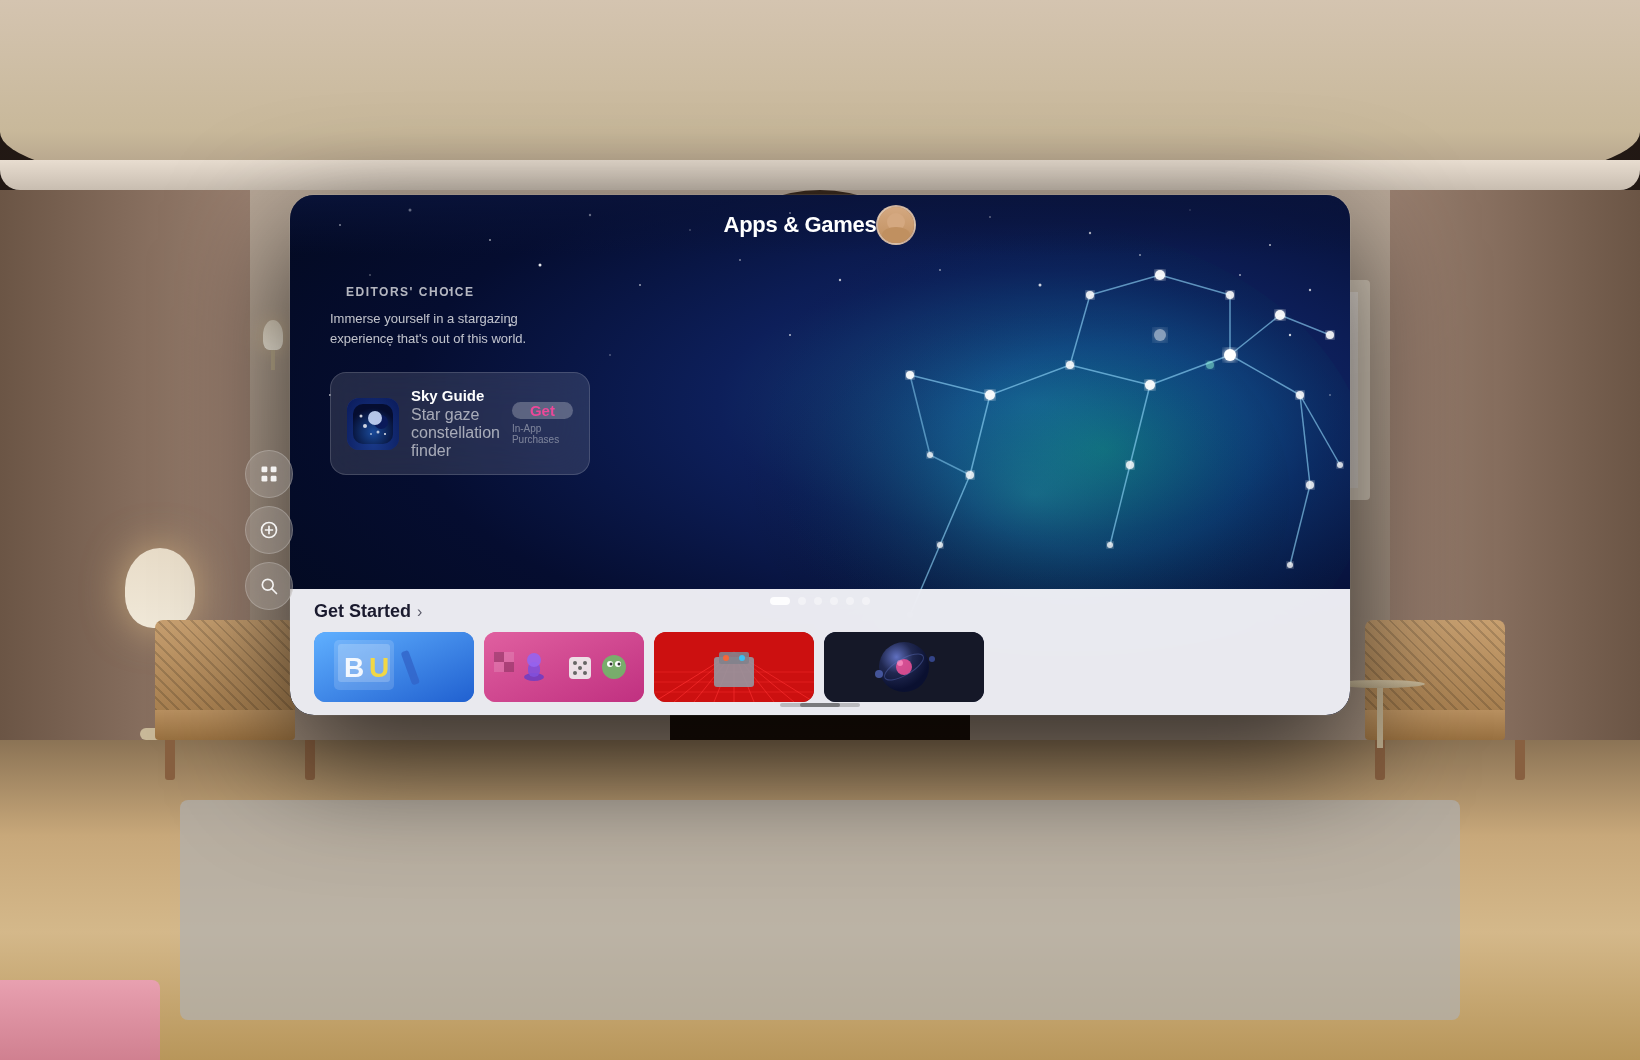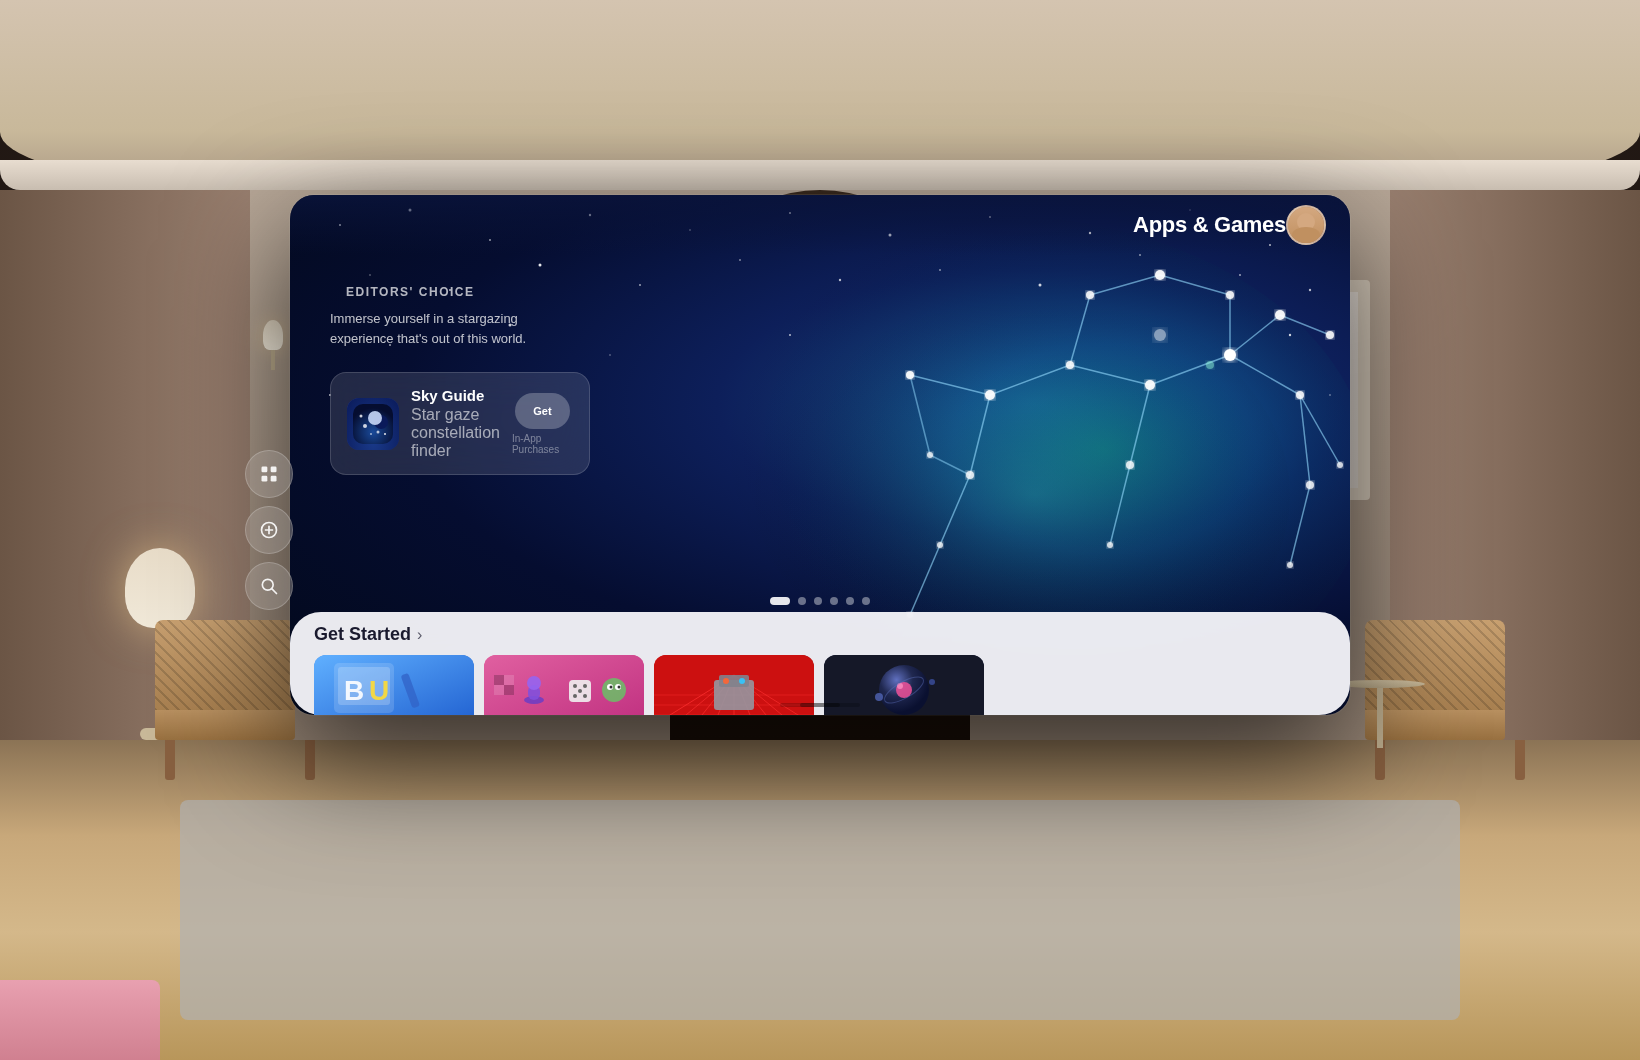--- a/index.html
+++ b/index.html
@@ -257,21 +257,21 @@
     }
 
     
     .window-header {
       position: absolute;
       top: 0; left: 0; right: 0;
       height: 60px;
       background: linear-gradient(180deg, rgba(10,20,60,0.8) 0%, transparent 100%);
       display: flex;
       align-items: center;
-      justify-content: flex-end;
+      justify-content: center;
       padding: 0 24px;
       z-index: 10;
     }
 
     .window-title {
       color: white;
       font-size: 22px;
       font-weight: 700;
       letter-spacing: -0.3px;
     }
@@ -410,25 +410,25 @@
       margin-bottom: 2px;
     }
 
     .app-subtitle {
       color: rgba(255,255,255,0.6);
       font-size: 16px;
     }
 
     .get-btn {
       background: rgba(255,255,255,0.25);
-      color: #ffffff;
+      color: #ec4899;
       border: none;
       border-radius: 20px;
-      padding: 12px 18px;
-      font-size: 11px;
+      padding: 0 18px;
+      font-size: 15px;
       font-weight: 600;
       cursor: pointer;
       white-space: nowrap;
     }
 
     .in-app-purchases {
       color: rgba(255,255,255,0.4);
       font-size: 10px;
       text-align: left;
       margin-top: 4px;
@@ -456,26 +456,25 @@
       background: rgba(255,255,255,0.9);
       width: 20px;
       border-radius: 4px;
     }
 
     
     .bottom-section {
       position: absolute;
       bottom: 0;
       left: 0; right: 0;
-      height: 103px;
+      height: 126px;
       background: rgba(245,245,250,0.95);
       backdrop-filter: blur(20px);
       z-index: 8;
       padding: 12px 24px 9px;
-      border-radius: 31px;
     }
 
     .get-started-header {
       display: flex;
       align-items: center;
       gap: 6px;
       margin-bottom: 10px;
     }
 
     .get-started-title {

